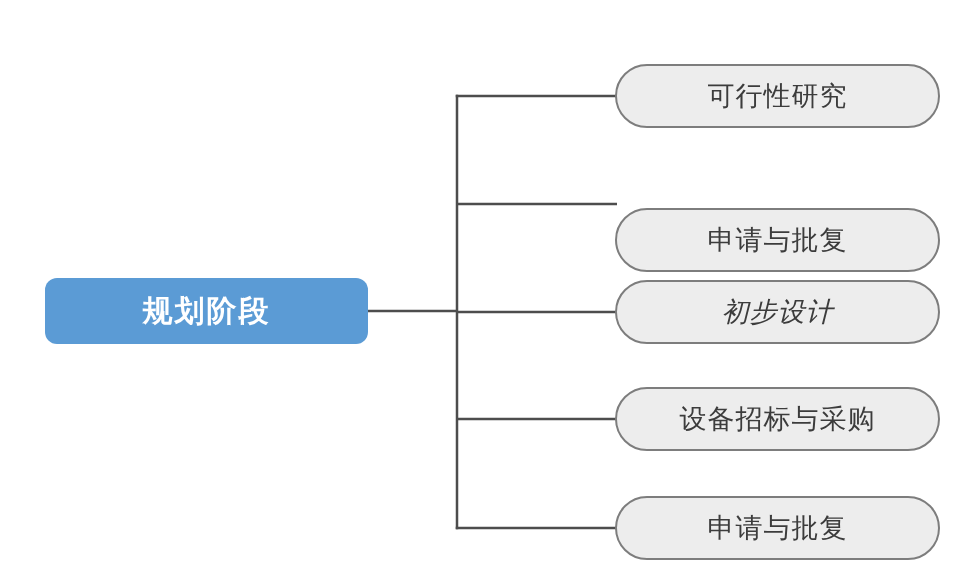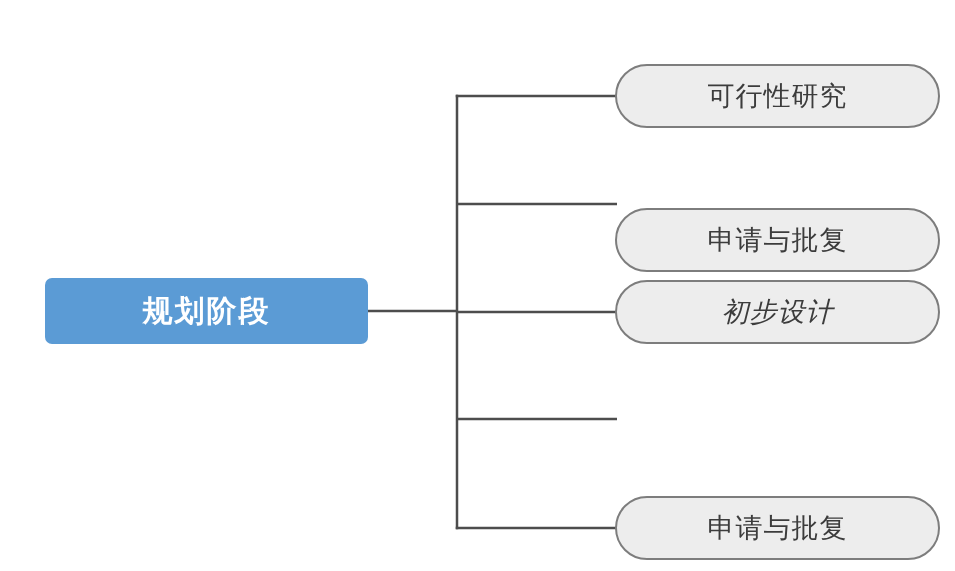--- a/index.html
+++ b/index.html
@@ -44,21 +44,21 @@
   .root-node{
     left:45px;
     top:278px;
     width:323px;
     height:66px;
     background:var(--root-fill);
     color:var(--root-text);
     font-size:30px;
     font-weight:bold;
     letter-spacing:2px;
-    border-radius:7px;
+    border-radius:12px;
   }
   .branch-node{
     left:615px;
     width:325px;
     height:64px;
     background:var(--branch-fill);
     border:2px solid var(--branch-border);
     border-radius:32px;
     color:var(--branch-text);
     font-size:27px;
@@ -94,18 +94,21 @@
   </div>
 
   <div class="node branch-node b1">
     <span>申请与批复</span>
   </div>
 
   <div class="node branch-node b2">
     <span>初步设计</span>
   </div>
 
+  <div class="node branch-node b3">
+    <span>设备招标与采购</span>
+  </div>
 
   <div class="node branch-node b4">
     <span>申请与批复</span>
   </div>
 
 </div>
 
 </body></html>

